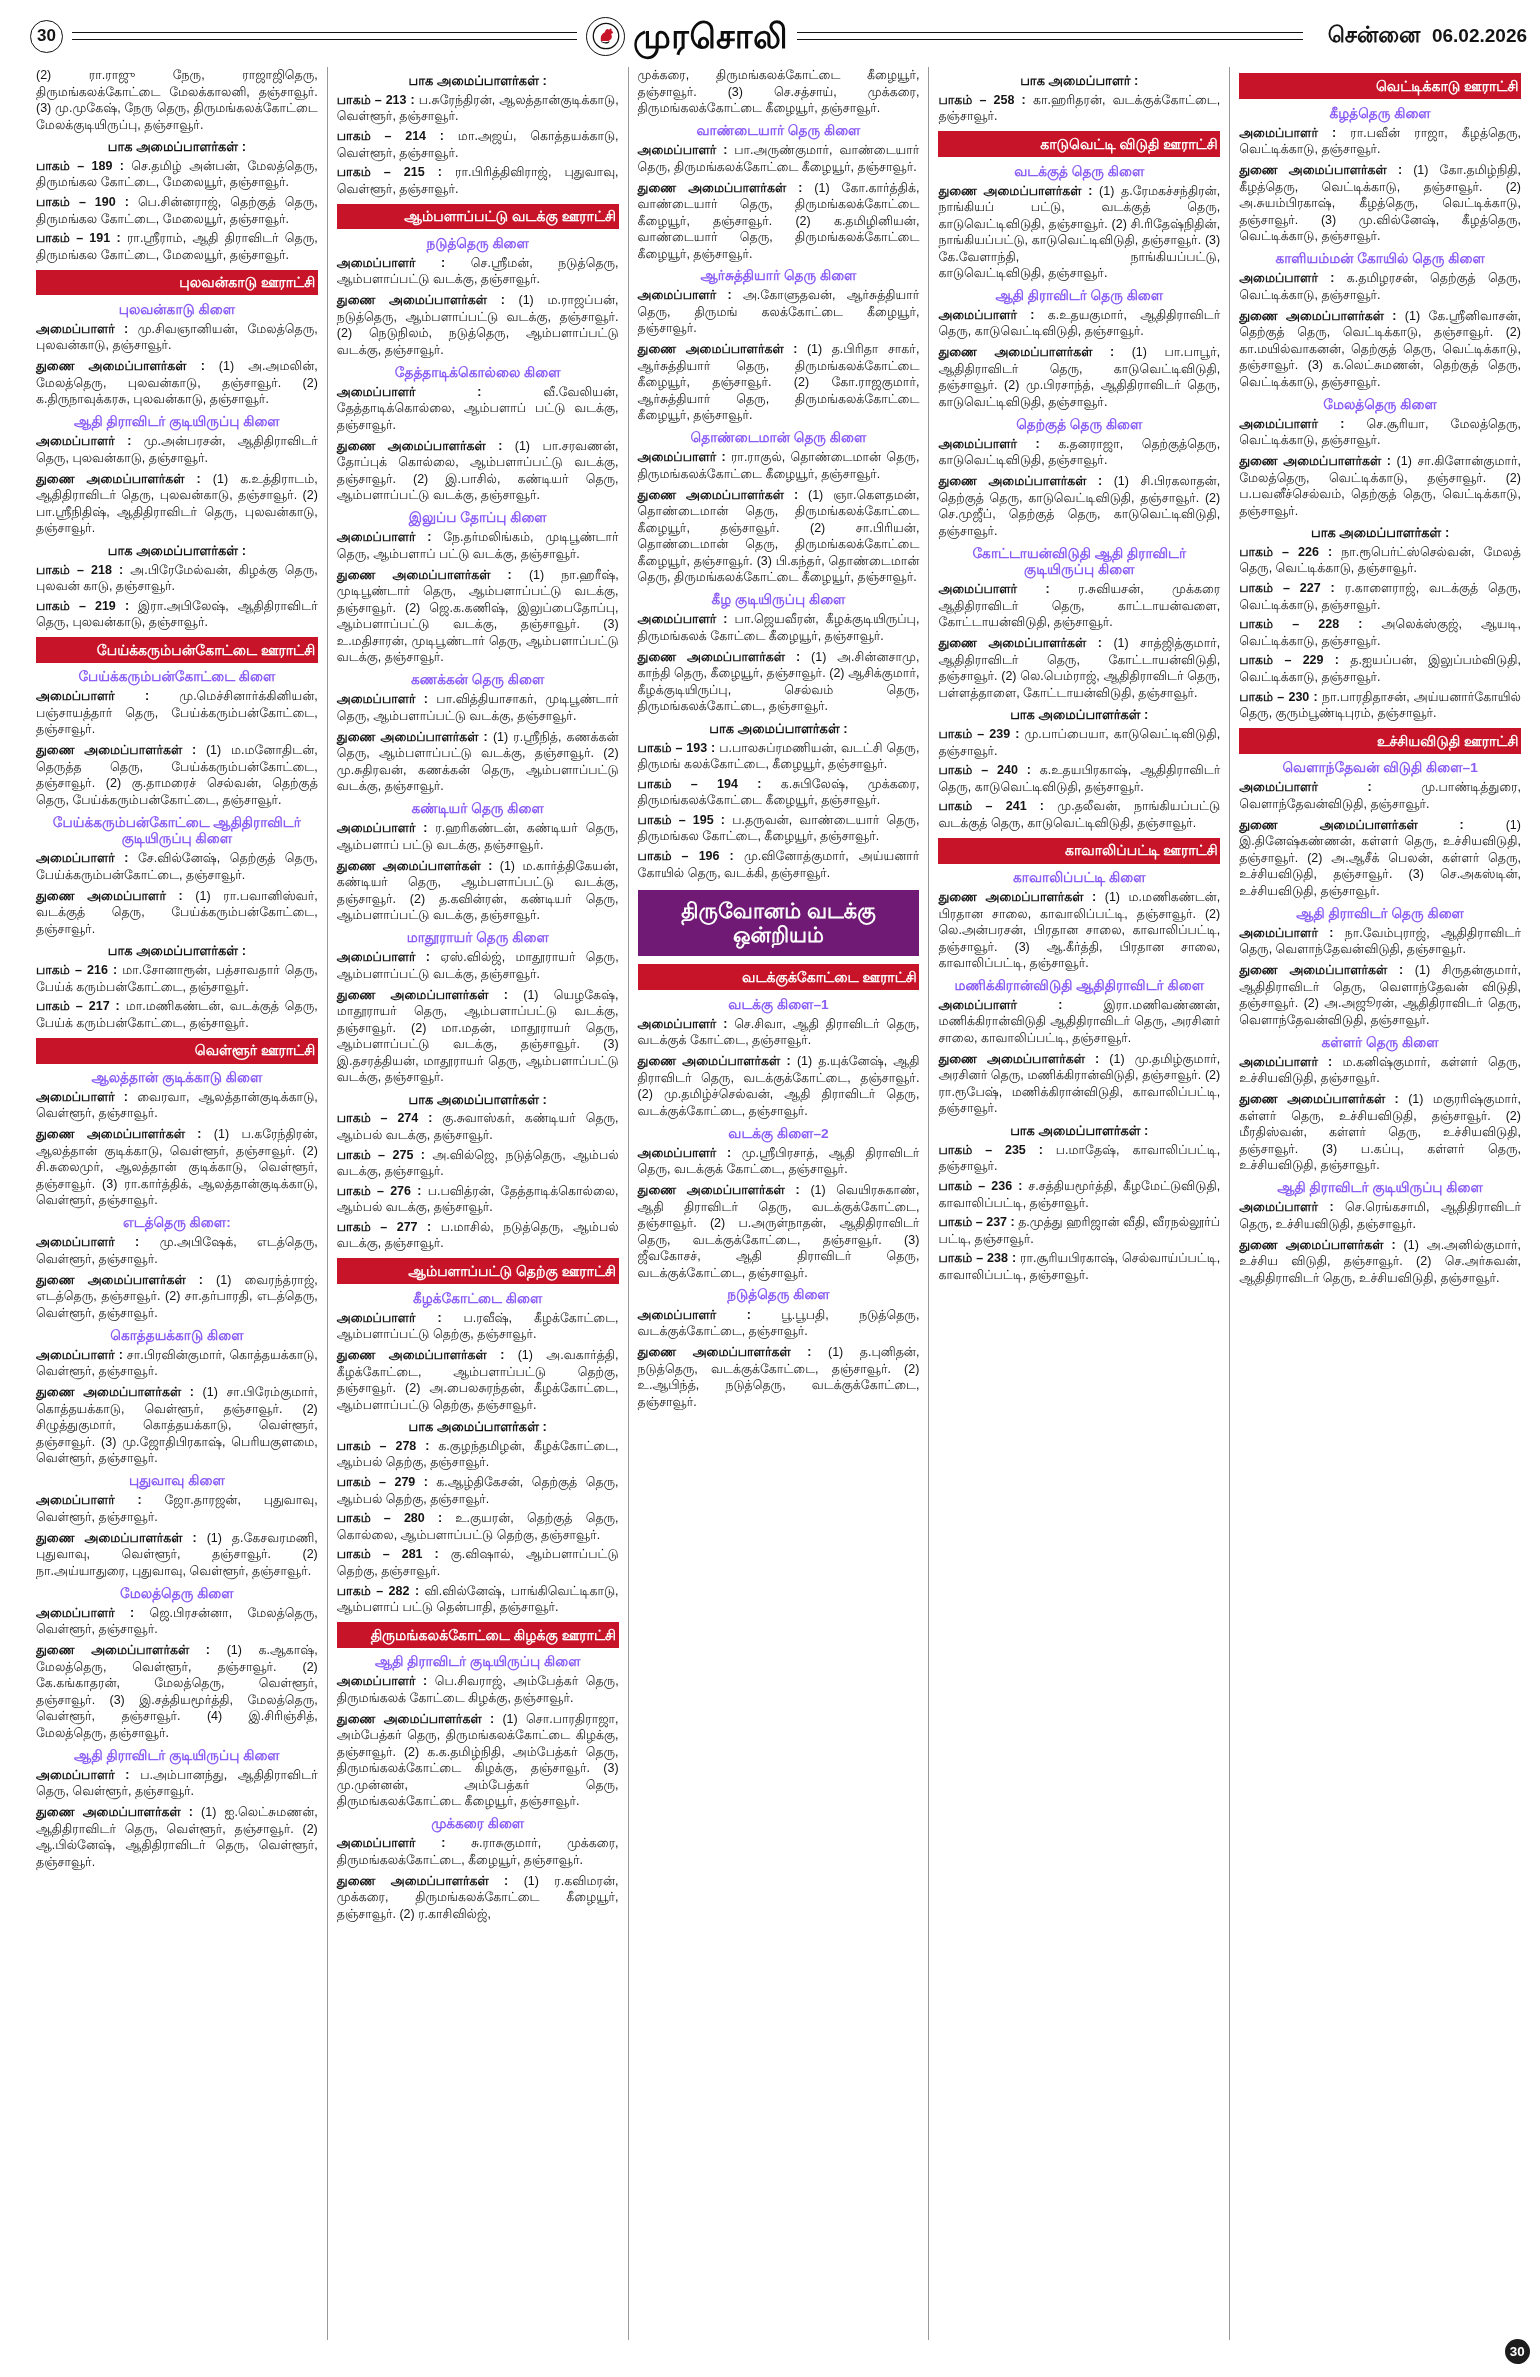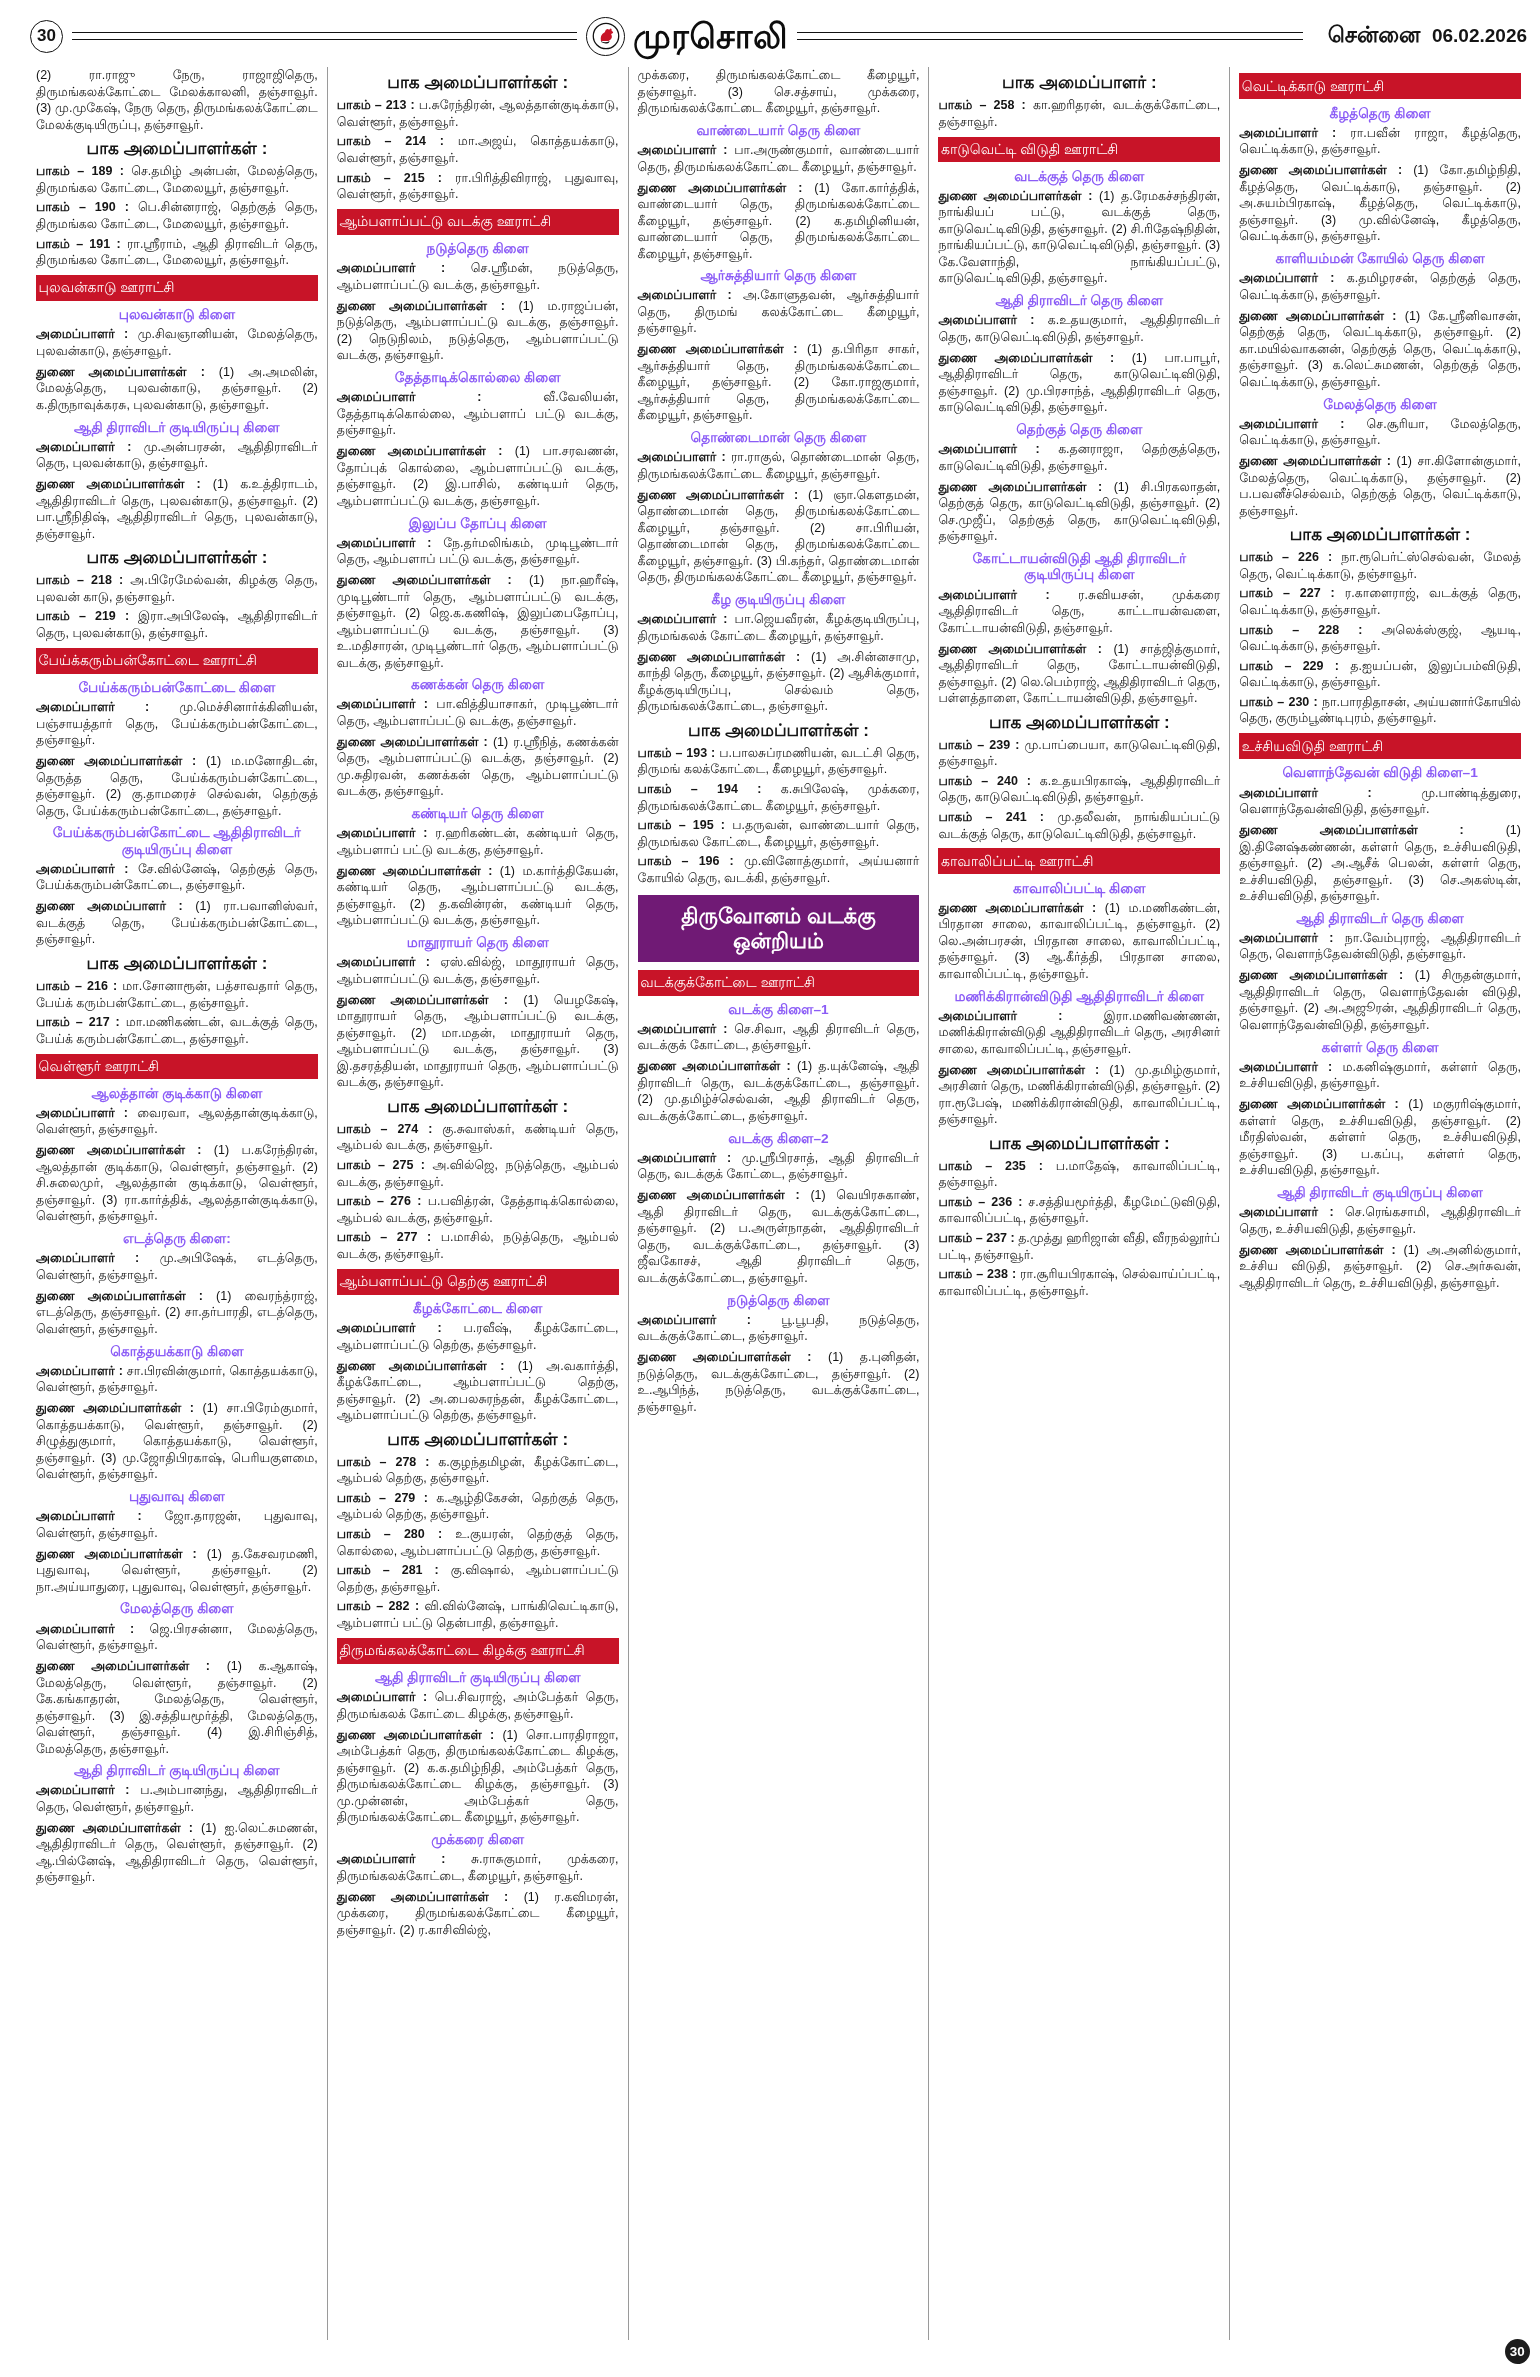--- a/index.html
+++ b/index.html
@@ -14,26 +14,26 @@
   .logo{width:37px;height:37px;border:1.9px solid #111;border-radius:50%;background:#fff;
         display:flex;align-items:center;justify-content:center;}
   .mtitle{font-size:34px;font-weight:bold;letter-spacing:0.6px;color:#0d0d0d;line-height:1;}
   .edate{flex:0 0 auto;display:flex;align-items:baseline;gap:11.5px;font-weight:bold;margin-left:16px;}
   .edition{font-size:22px;}
   .date{font-size:19px;}
   
   .cols{display:flex;align-items:stretch;padding:5.1px 19px 0 19px;height:2273px;overflow:hidden;}
   .col{flex:1 1 0;padding:0 9px;overflow:hidden;font-size:12.5px;line-height:1.32;text-align:justify;}
   .col + .col{border-left:0.6px solid #9a9a9a;}
-  .banner{background:#c81428;color:#fff;font-weight:normal;text-align:left;font-size:14px;
+  .banner{background:#c81428;color:#fff;font-weight:bold;text-align:right;font-size:14px;
           padding:4.5px 2.6px;margin:6.4px 0 5.1px 0;line-height:1.2;}
   .union{background:#701a75;color:#fff;font-weight:bold;text-align:center;font-size:21px;
          padding:9px 2.6px;margin:9px 0 8px 0;line-height:1.15;}
   .subhead{color:#8b5cf6;font-weight:bold;text-align:center;font-size:13.7px;margin:6.4px 0 2.6px 0;line-height:1.2;}
-  .center-label{font-weight:bold;text-align:center;margin:5.1px 0 2.6px 0;font-size:17px;}
+  .center-label{font-weight:bold;text-align:center;margin:5.1px 0 2.6px 0;font-size:13px;}
   p.para, p.part{margin:0 0 4.5px 0;}
   p.part{margin-bottom:3.2px;}
   p b{font-weight:bold;}
   
   .footbadge{position:absolute;right:19px;bottom:12.8px;width:25.5px;height:25.5px;border-radius:50%;
              background:#1c1c1c;color:#fff;display:flex;align-items:center;justify-content:center;
              font-weight:bold;font-size:13.4px;}
 </style>
 </head>
 <body>

